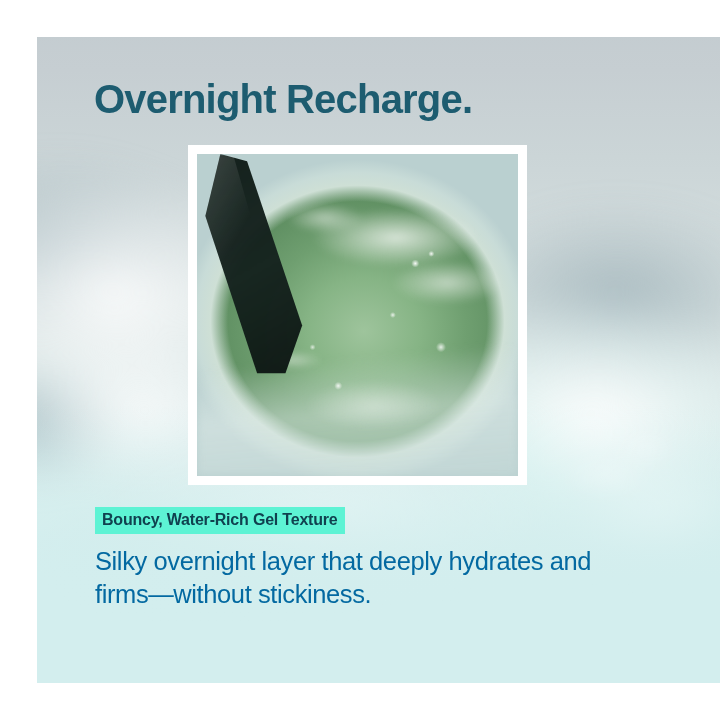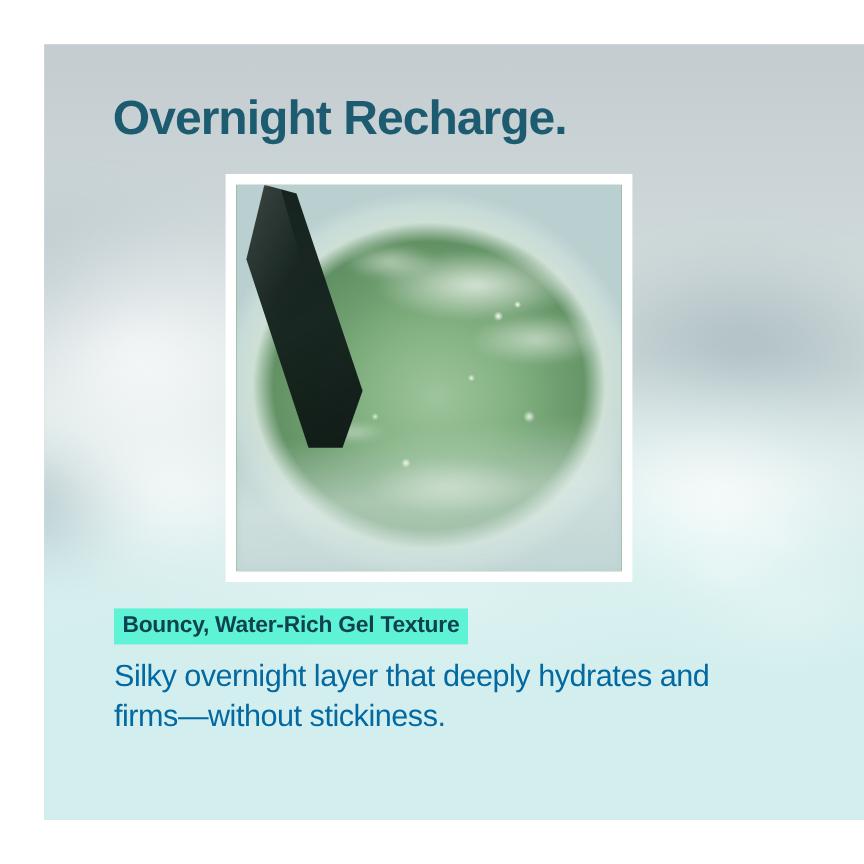--- a/index.html
+++ b/index.html
@@ -207,21 +207,21 @@
   }
 
   #subhead-wrap {
     display: inline-block;
   }
 
   #subhead {
     display: inline-block;
     background: #5df3d4;
     color: #10414f;
-    font-size: 19px;
+    font-size: 16px;
     font-weight: 700;
     letter-spacing: -0.2px;
     padding: 5px 7px 6px 7px;
     line-height: 1.0;
   }
 
   #body-copy {
     margin-top: 11px;
     font-size: 25.5px;
     font-weight: 400;

